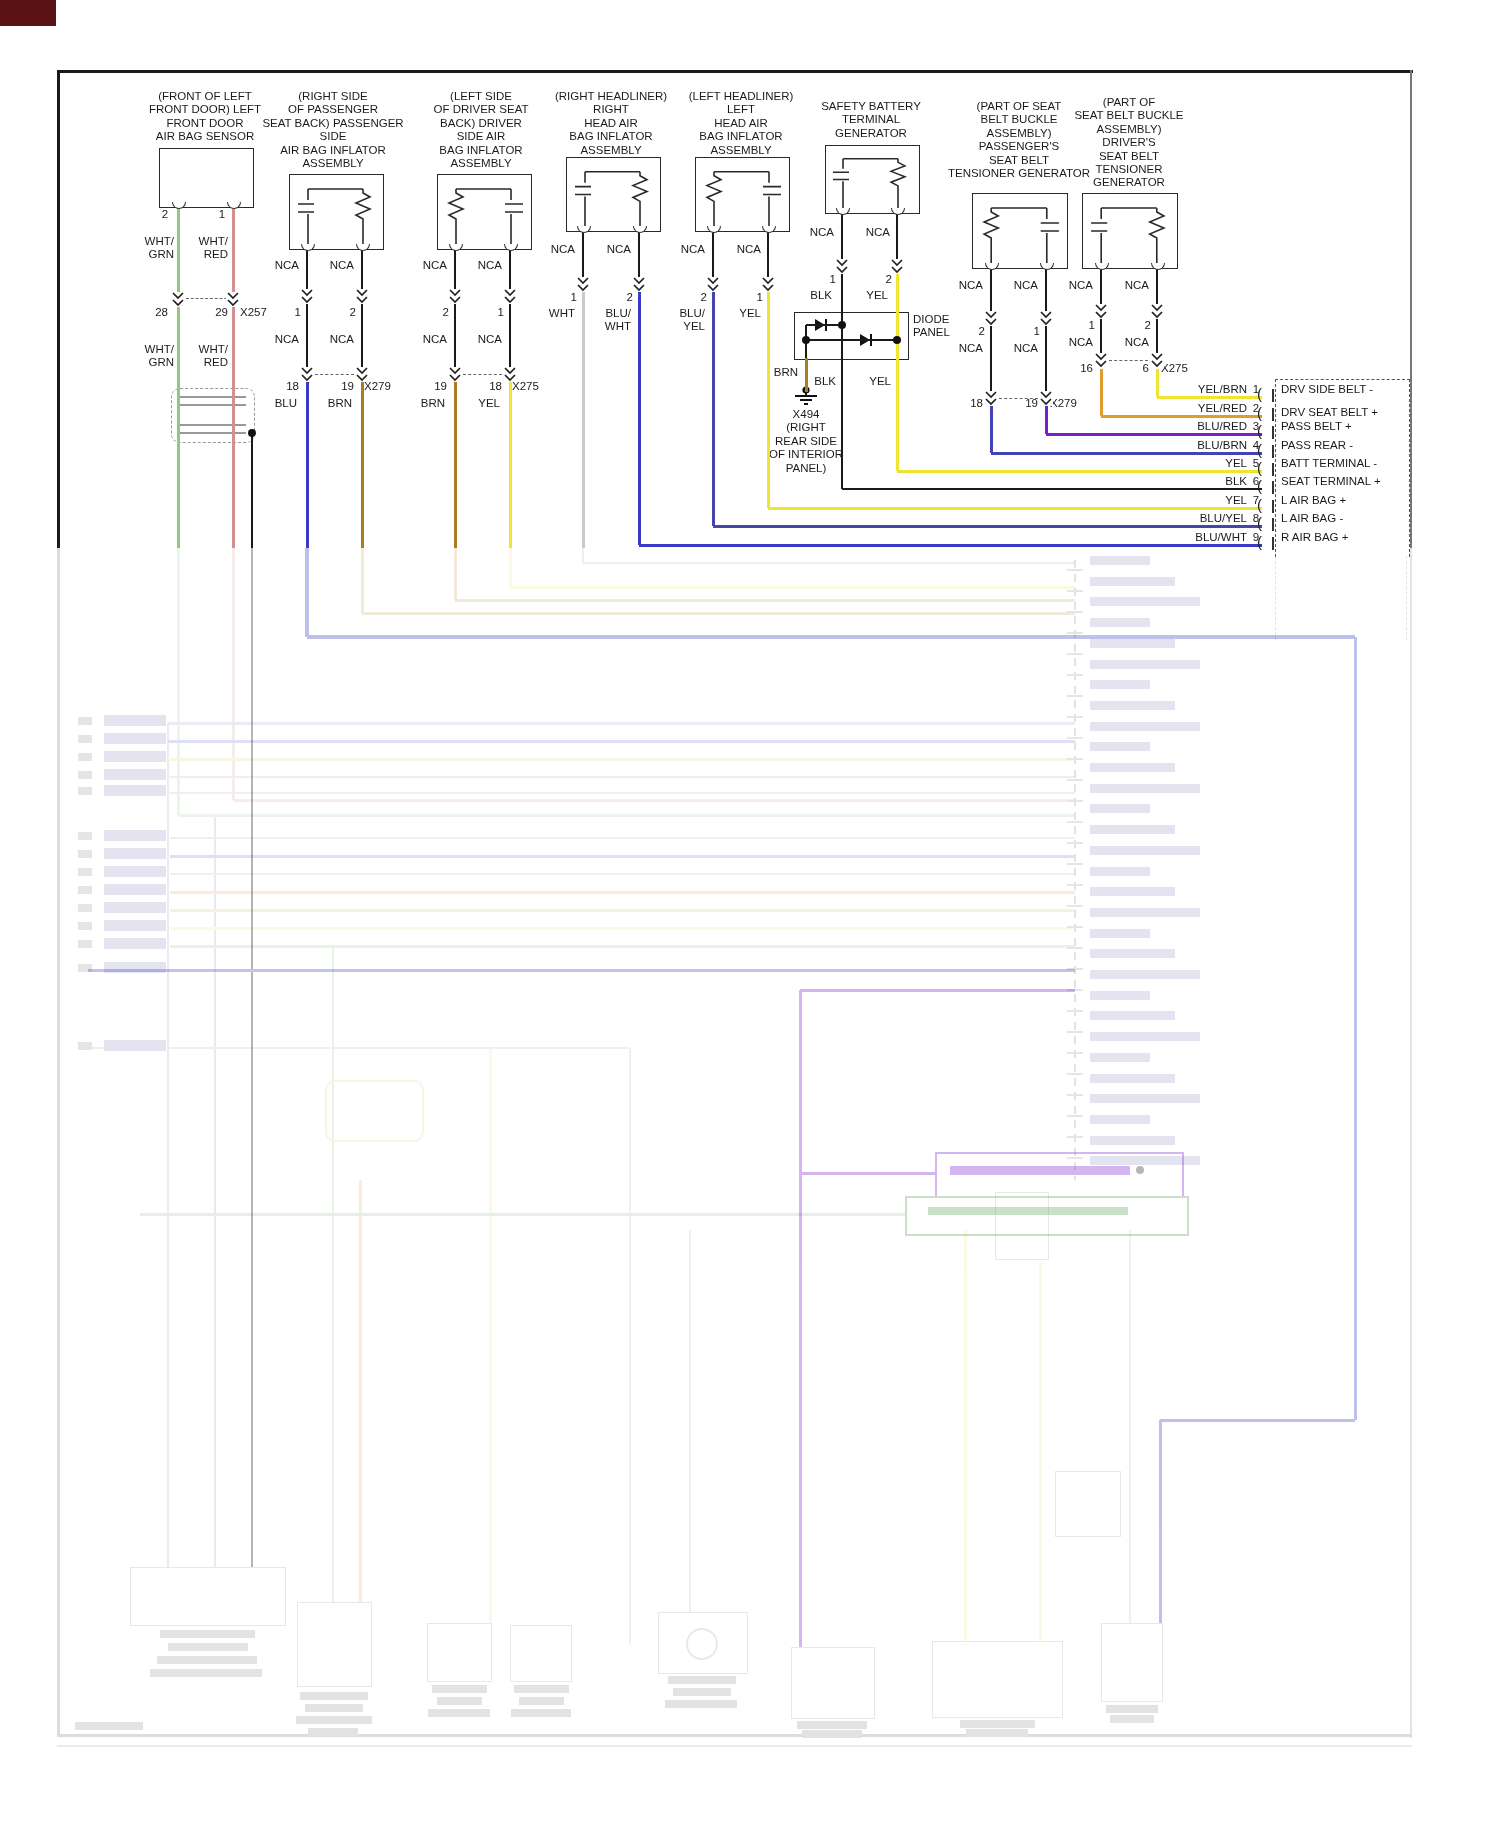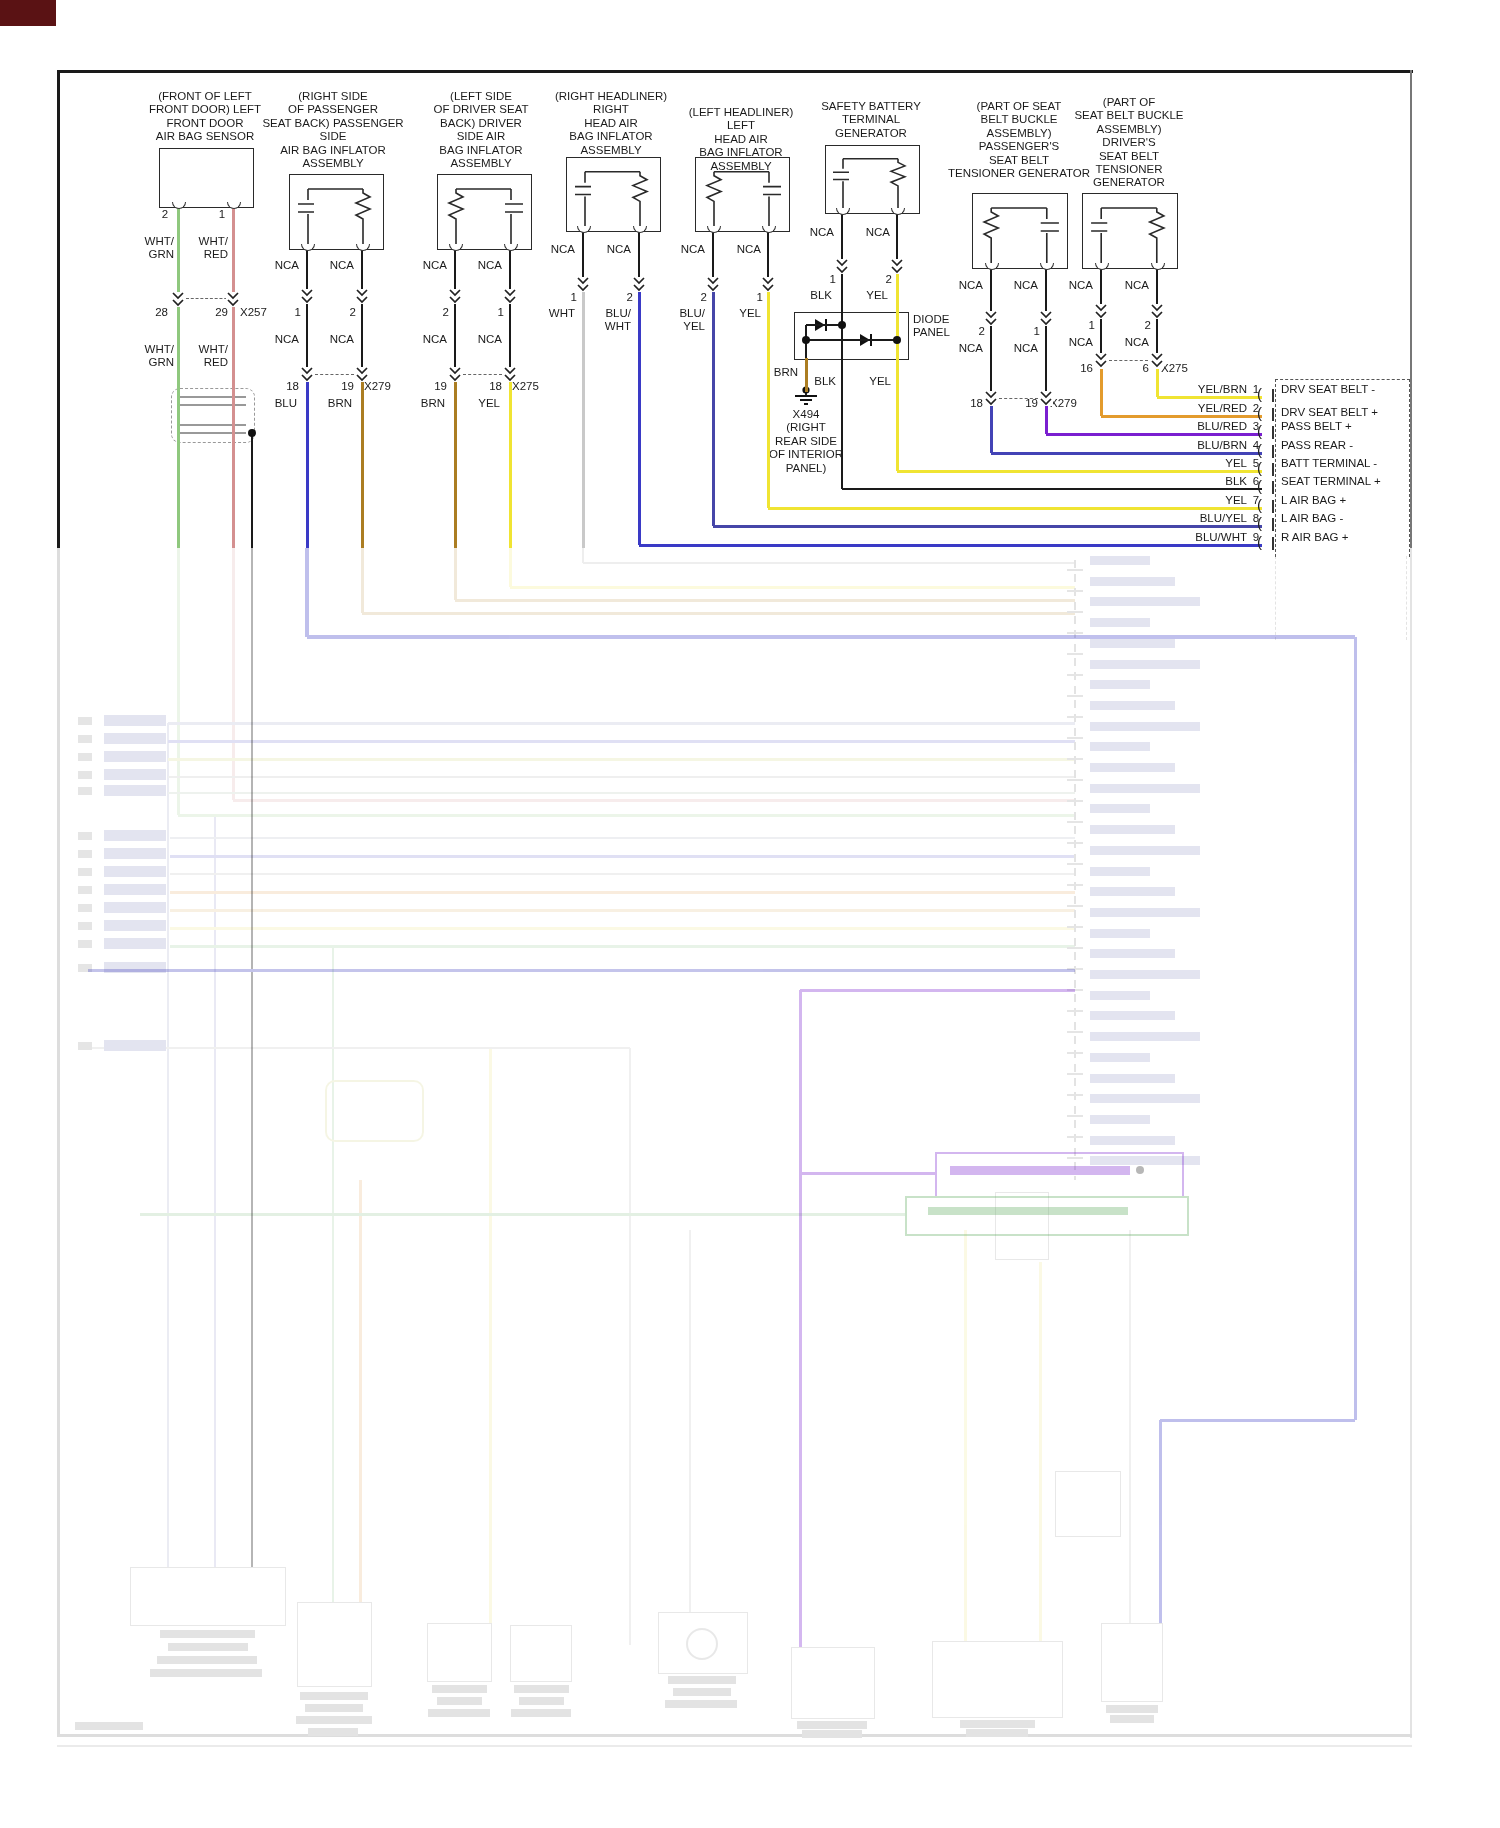--- a/index.html
+++ b/index.html
@@ -39,21 +39,21 @@
 OF DRIVER SEAT
 BACK) DRIVER
 SIDE AIR
 BAG INFLATOR
 ASSEMBLY</div>
   <div class="t c" style="left:536px;top:90px;width:150px">(RIGHT HEADLINER)
 RIGHT
 HEAD AIR
 BAG INFLATOR
 ASSEMBLY</div>
-  <div class="t c" style="left:666px;top:106px;width:150px">(LEFT HEADLINER)
+  <div class="t c" style="left:666px;top:90px;width:150px">(LEFT HEADLINER)
 LEFT
 HEAD AIR
 BAG INFLATOR
 ASSEMBLY</div>
   <div class="t c" style="left:796px;top:100px;width:150px">SAFETY BATTERY
 TERMINAL
 GENERATOR</div>
   <div class="t c" style="left:944px;top:100px;width:150px">(PART OF SEAT
 BELT BUCKLE
 ASSEMBLY)
@@ -215,21 +215,21 @@
 
   <div style="position:absolute;left:171px;top:388px;width:82px;height:53px;border:1.6px dashed #999;border-radius:9px"></div>
   <div class="ln" style="left:177px;top:396px;width:69px;height:1.6px;background:#999"></div>
   <div class="ln" style="left:177px;top:404px;width:69px;height:1.6px;background:#999"></div>
   <div class="ln" style="left:177px;top:424px;width:69px;height:1.6px;background:#999"></div>
   <div class="ln" style="left:177px;top:432px;width:69px;height:1.6px;background:#999"></div>
 
   <div id="pinlist">
     <span class="t r" style="left:1155px;top:383px;width:92px">YEL/BRN</span>
     <span class="t c" style="left:1248px;top:383px;width:16px">1</span>
-    <span class="t l" style="left:1281px;top:383px;width:140px">DRV SEAT BELT -</span>
+    <span class="t l" style="left:1281px;top:383px;width:140px">DRV SIDE BELT -</span>
     <span class="t r" style="left:1155px;top:402px;width:92px">YEL/RED</span>
     <span class="t c" style="left:1248px;top:402px;width:16px">2</span>
     <span class="t l" style="left:1281px;top:406px;width:140px">DRV SEAT BELT +</span>
     <span class="t r" style="left:1155px;top:420px;width:92px">BLU/RED</span>
     <span class="t c" style="left:1248px;top:420px;width:16px">3</span>
     <span class="t l" style="left:1281px;top:420px;width:140px">PASS BELT +</span>
     <span class="t r" style="left:1155px;top:439px;width:92px">BLU/BRN</span>
     <span class="t c" style="left:1248px;top:439px;width:16px">4</span>
     <span class="t l" style="left:1281px;top:439px;width:140px">PASS REAR -</span>
     <span class="t r" style="left:1155px;top:457px;width:92px">YEL</span>

